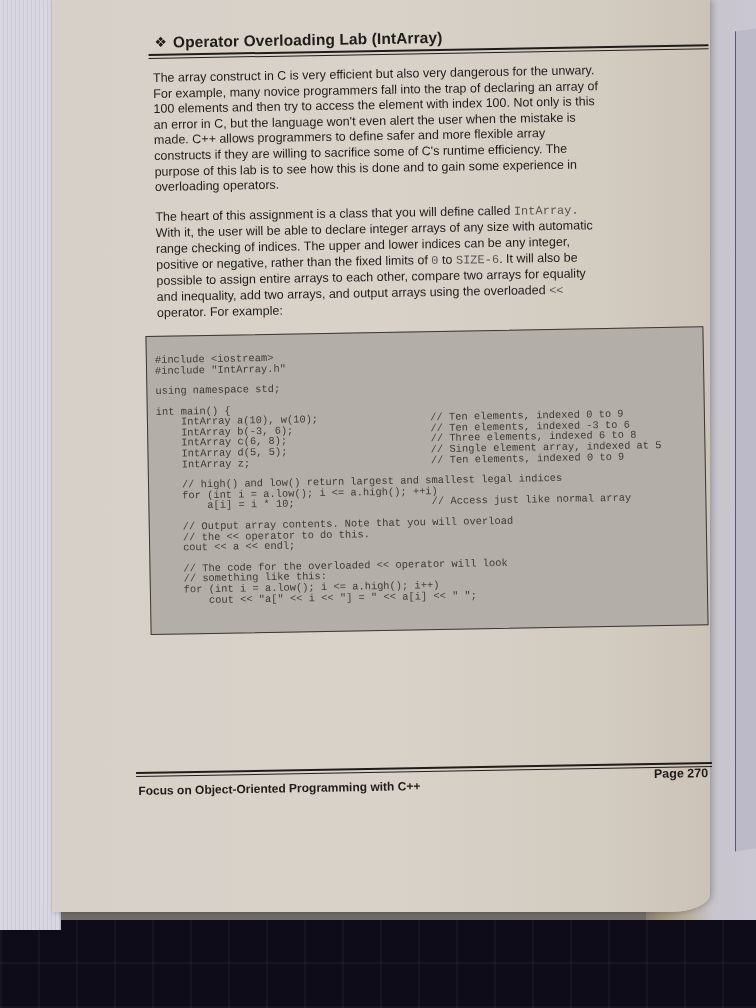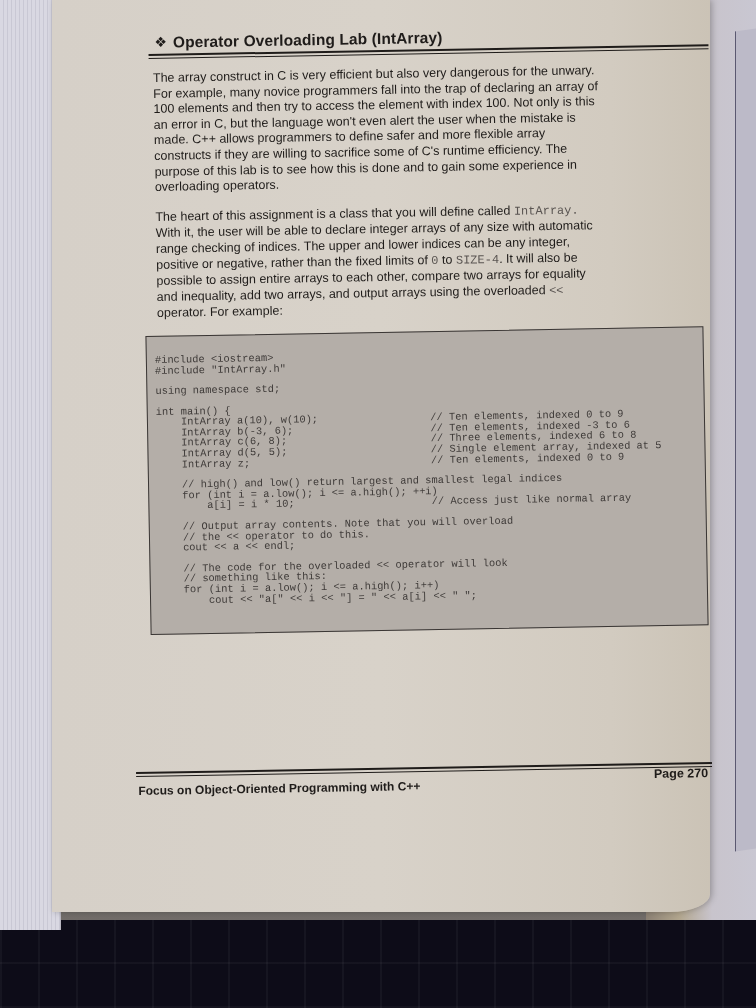--- a/index.html
+++ b/index.html
@@ -184,21 +184,21 @@
       <span class="line">made. C++ allows programmers to define safer and more flexible array</span>
       <span class="line">constructs if they are willing to sacrifice some of C's runtime efficiency. The</span>
       <span class="line">purpose of this lab is to see how this is done and to gain some experience in</span>
       <span class="line">overloading operators.</span>
     </div>
 
     <div class="para" style="margin-top:14px;">
       <span class="line"><span>The heart of this assignment is a class that you will define called </span><span class="mono-inline">IntArray.</span></span>
       <span class="line">With it, the user will be able to declare integer arrays of any size with automatic</span>
       <span class="line">range checking of indices. The upper and lower indices can be any integer,</span>
-      <span class="line"><span>positive or negative, rather than the fixed limits of </span><span class="mono-inline">0</span><span> to </span><span class="mono-inline">SIZE-4</span><span>. It will also be</span></span>
+      <span class="line"><span>positive or negative, rather than the fixed limits of </span><span class="mono-inline">0</span><span> to </span><span class="mono-inline">SIZE-6</span><span>. It will also be</span></span>
       <span class="line">possible to assign entire arrays to each other, compare two arrays for equality</span>
       <span class="line"><span>and inequality, add two arrays, and output arrays using the overloaded </span><span class="mono-inline">&lt;&lt;</span></span>
       <span class="line">operator. For example:</span>
     </div>
 
     <div class="code-box">
       <span class="cl">#include &lt;iostream&gt;</span>
       <span class="cl">#include "IntArray.h"</span>
       <span class="gap"></span>
       <span class="cl">using namespace std;</span>

